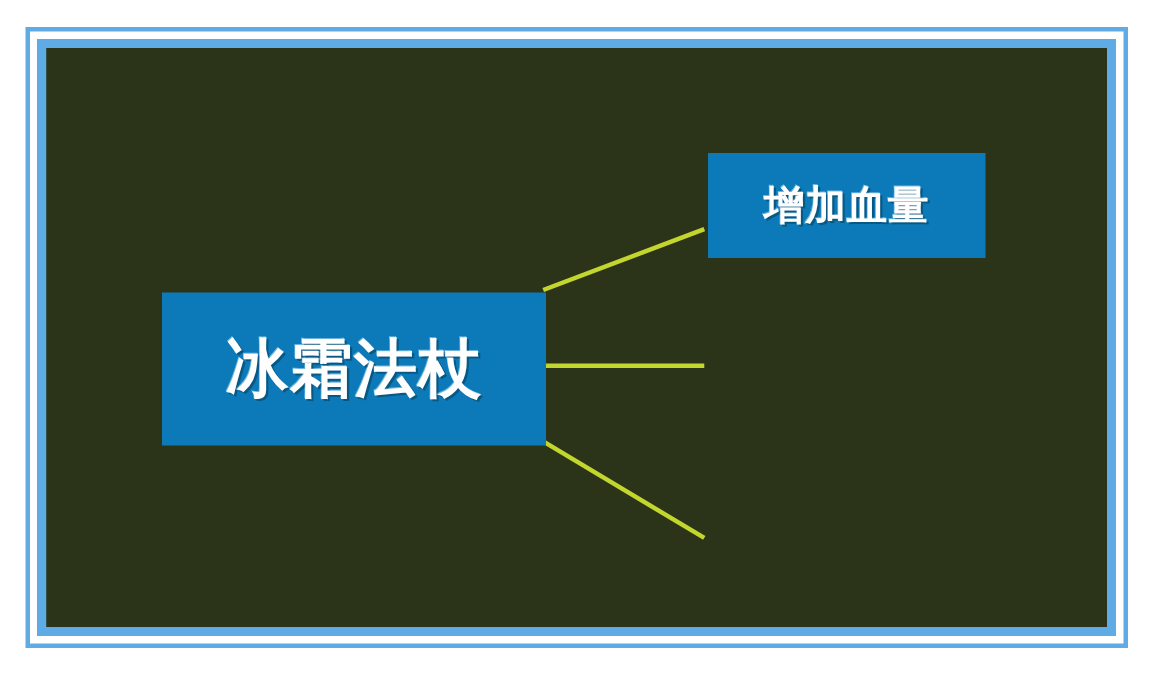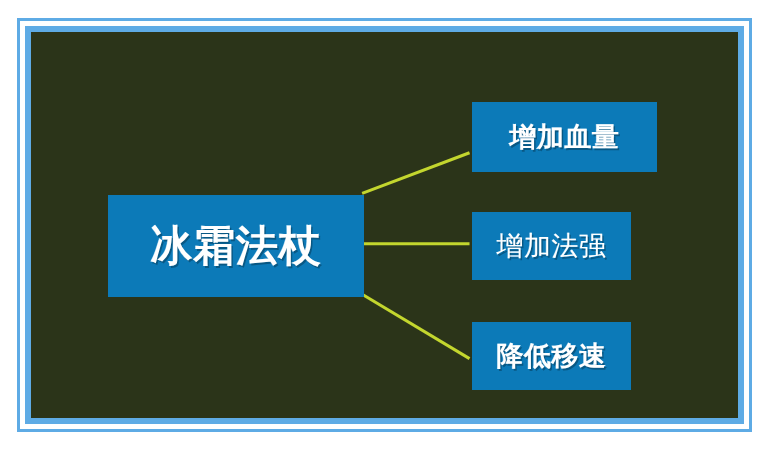--- a/index.html
+++ b/index.html
@@ -108,24 +108,18 @@
         </svg>
 
         <div class="node node-root" id="node-root" style="left: 77px; top: 163px; width: 256px; height: 102px; background: rgb(12, 122, 184); color: rgb(255, 255, 255);">
           <span>冰霜法杖</span>
         </div>
 
         <div class="node node-child is-bold" id="node-child-0" style="left: 441px; top: 70px; width: 185px; height: 70px; background: rgb(12, 122, 184); color: rgb(255, 255, 255);">
           <span>增加血量</span>
         </div>
 
-        <div class="node node-child" id="node-child-1" style="left: 441px; top: 180px; width: 159px; height: 68px; background: rgb(12, 122, 184); color: rgb(255, 255, 255);">
-          <span>增加法强</span>
-        </div>
 
-        <div class="node node-child is-bold" id="node-child-2" style="left: 441px; top: 290px; width: 159px; height: 68px; background: rgb(12, 122, 184); color: rgb(255, 255, 255);">
-          <span>降低移速</span>
-        </div>
 
       </div>
     </div>
   </div>
 </div>
 
 </body></html>

